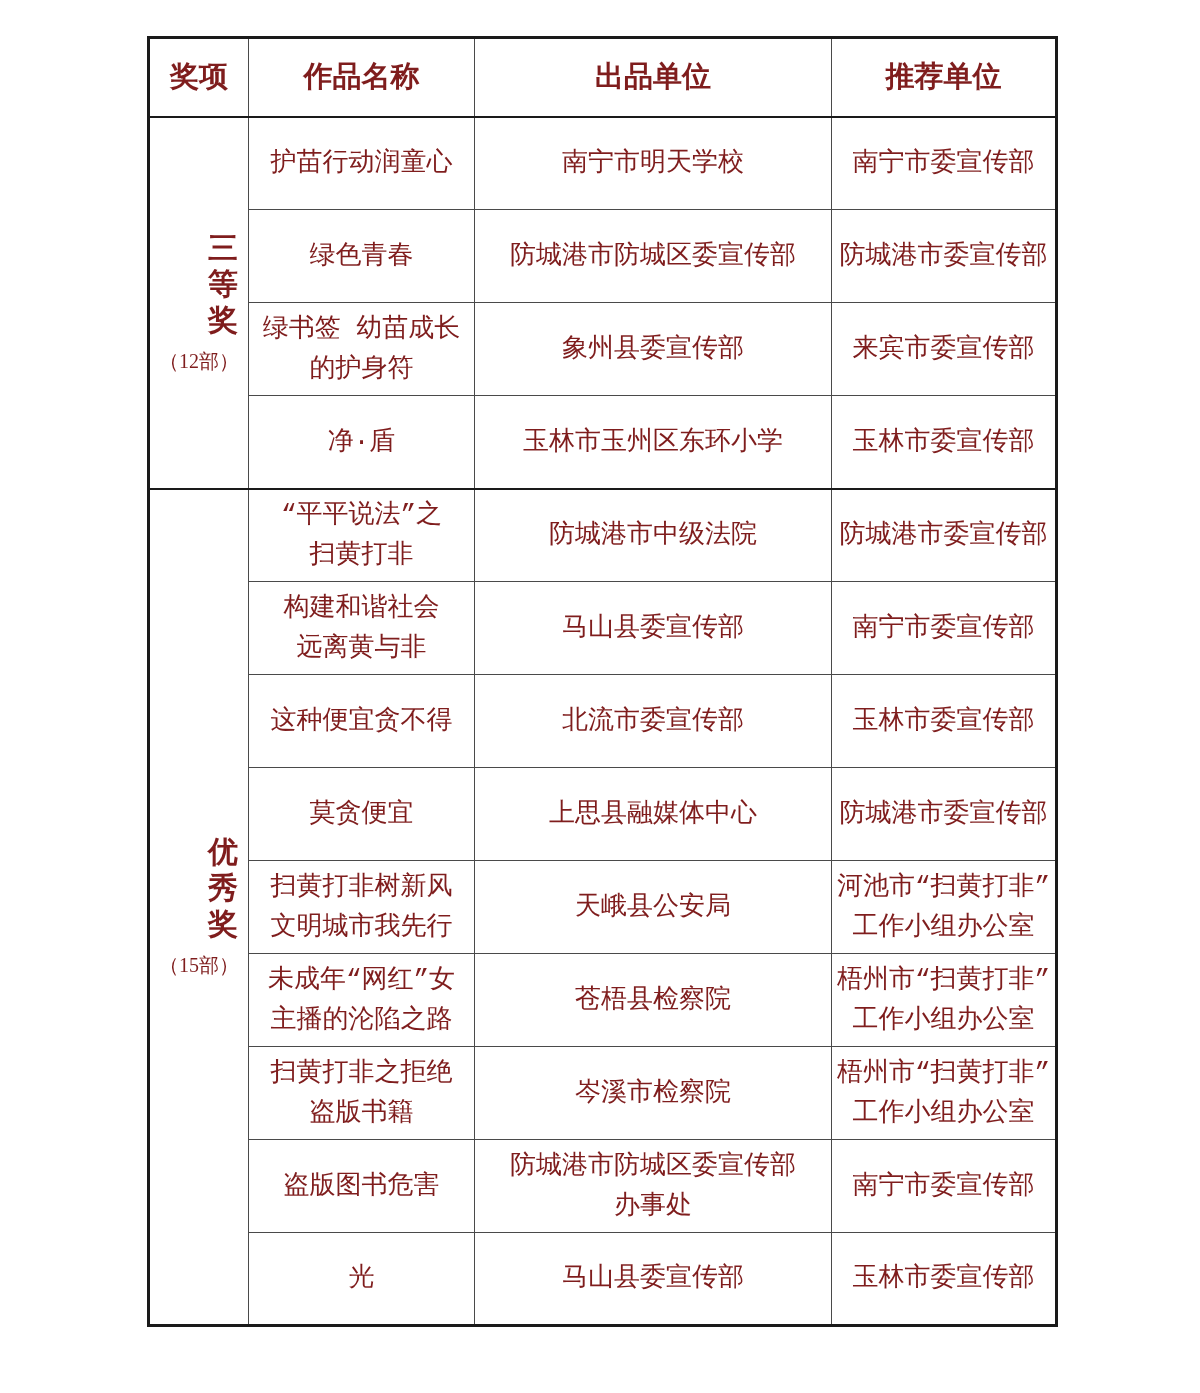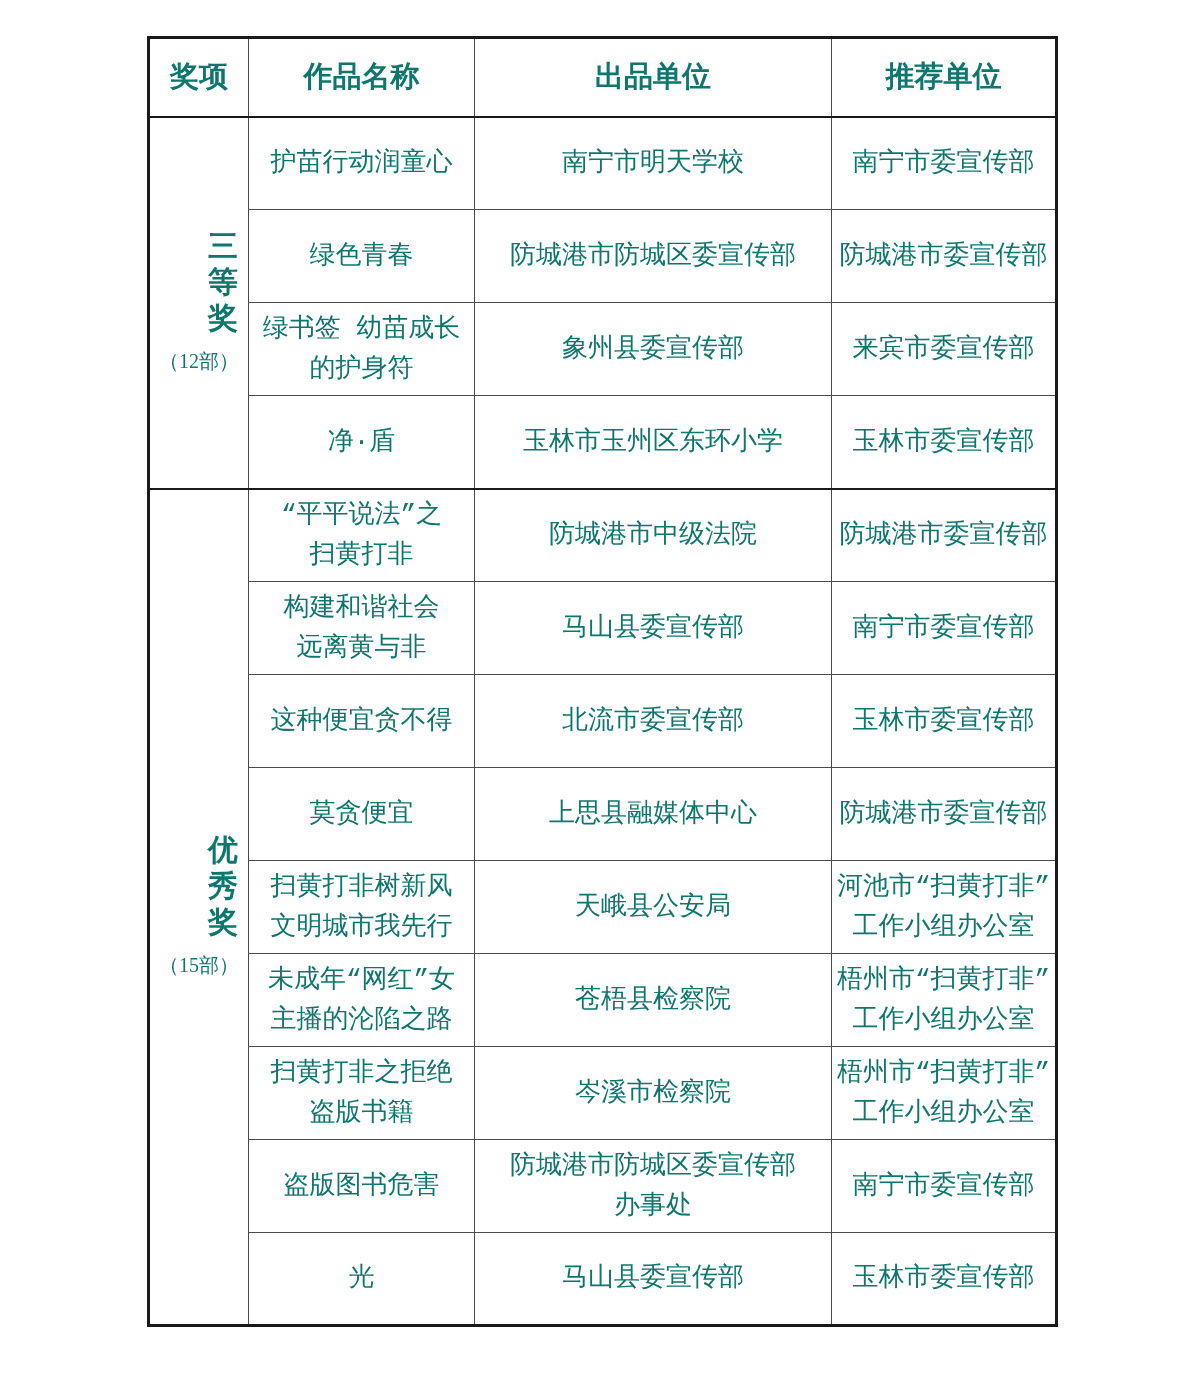--- a/index.html
+++ b/index.html
@@ -6,21 +6,21 @@
     margin: 0;
     padding: 0;
     background: #ffffff;
   }
   .page {
     position: relative;
     width: 1200px;
     height: 1393px;
     background: #ffffff;
     font-family: "Liberation Serif", "DejaVu Serif", serif;
-    color: #0f766e;
+    color: #7f1d1d;
   }
   table.awards {
     position: absolute;
     left: 147px;
     top: 36px;
     width: 908px;
     border-collapse: collapse;
     table-layout: fixed;
     border: 3px solid #1a1a1a;
   }
@@ -53,21 +53,21 @@
     display: inline-block;
     white-space: pre;
     font-size: 26px;
     line-height: 1.55;
     font-family: Liberation Mono, monospace;
   }
   td.award-cell {
     vertical-align: middle;
   }
   .award-name {
-    font-family: Liberation Mono, monospace;
+    font-family: Liberation Serif, serif;
     font-weight: 700;
     font-size: 30px;
     line-height: 1.2;
     padding-left: 48px;
   }
   .award-count {
     font-family: "Liberation Serif", "DejaVu Serif", serif;
     font-weight: 400;
     font-size: 20px;
     margin-top: 10px;

